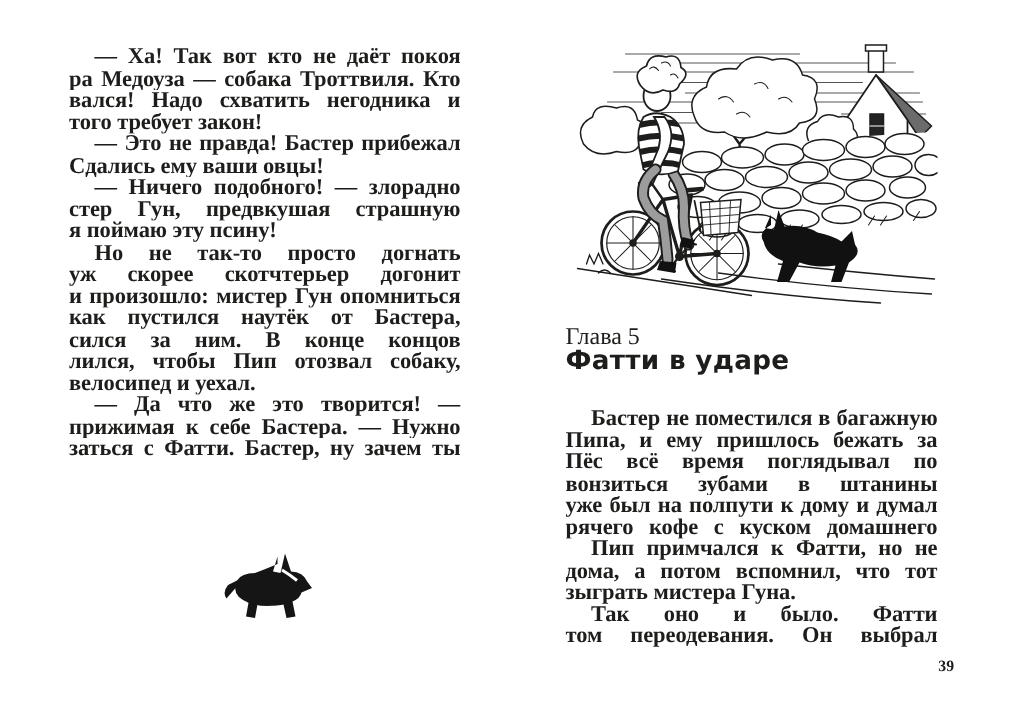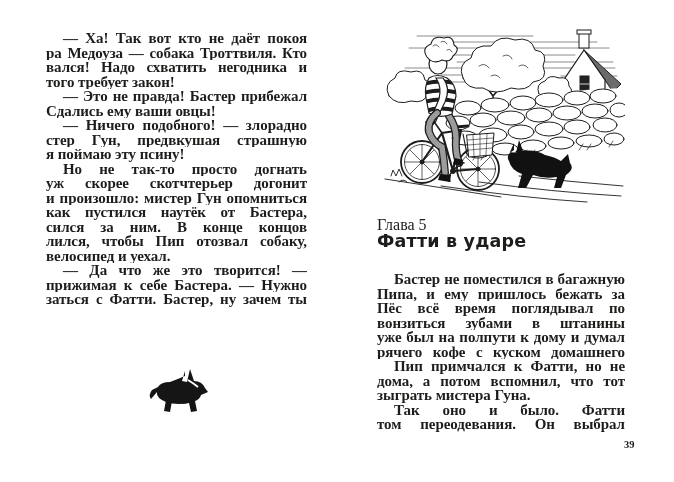--- a/index.html
+++ b/index.html
@@ -22,22 +22,22 @@
   #chapter-label{
     position:absolute;left:377px;top:216px;width:248px;
     font-size:16px;font-weight:400;
   }
   #chapter-title{
     position:absolute;left:377px;top:231px;width:248px;
     font-family:"DejaVu Sans", sans-serif;font-weight:800;
     font-size:17.5px;letter-spacing:0.2px;
   }
   #page-number{
-    position:absolute;left:624px;top:439px;width:40px;
-    font-size:10.5px;font-weight:700;text-align:left;
+    position:absolute;left:596px;top:439px;width:40px;
+    font-size:10.5px;font-weight:700;text-align:right;
   }
   #main-illustration{position:absolute;left:383px;top:26px;width:242px;height:182px;}
   #spot-illustration{position:absolute;left:148px;top:364px;width:70px;height:58px;}
   svg{display:block;}
 </style>
 </head>
 <body>
 
 <div id="left-text" class="page-col">
     <div class="para">

